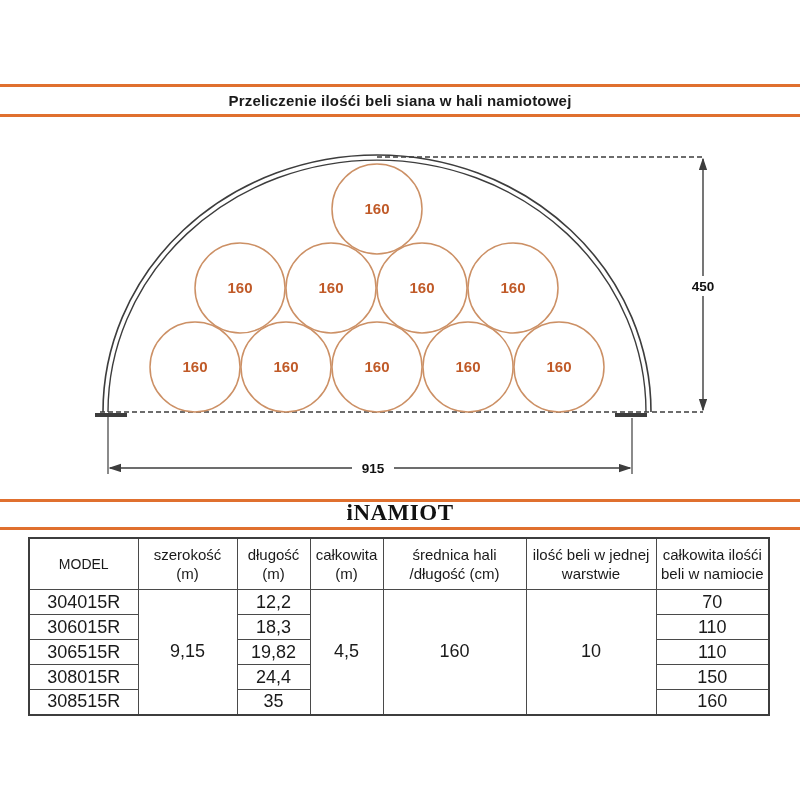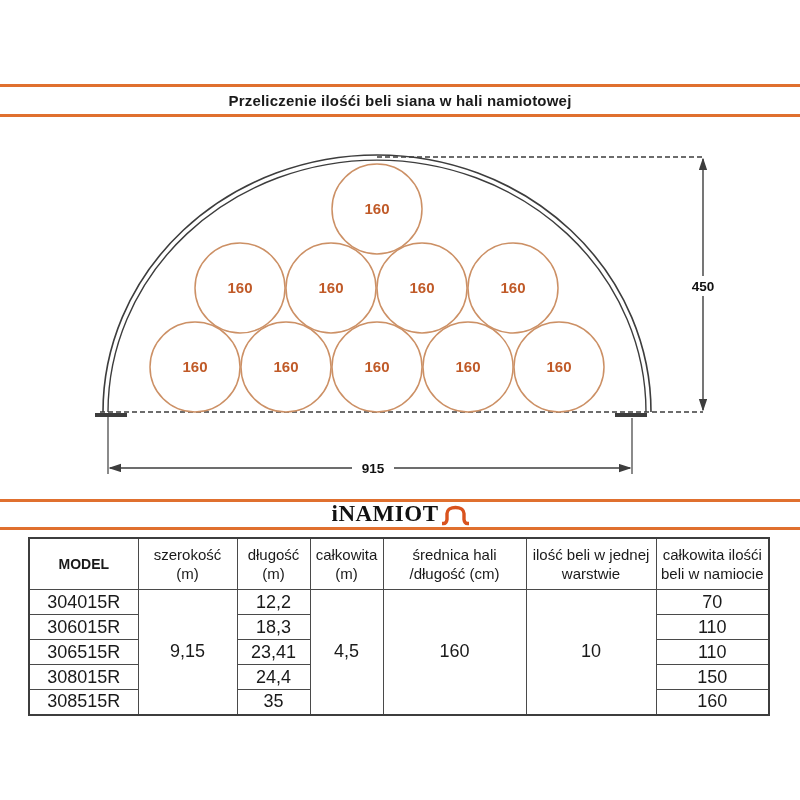--- a/index.html
+++ b/index.html
@@ -14,39 +14,39 @@
     height:27px;display:flex;align-items:center;justify-content:center;
   }
   .title-band{top:84px;}
   .page-title{font-size:15px;font-weight:bold;letter-spacing:.2px;}
   
   .diagram-wrap{position:absolute;left:0;top:130px;width:800px;height:360px;}
   
   .logo-band{
     position:absolute;left:0;top:499px;width:800px;height:25px;
     border-top:3px solid #e0702f;border-bottom:3px solid #e0702f;
-    display:flex;align-items:center;justify-content:center;gap:3px;
+    display:flex;align-items:center;justify-content:center;gap:3px;flex-direction:column;
   }
   .logo-text{
     font-family:"Liberation Serif", serif;font-weight:bold;font-size:23px;
     letter-spacing:.5px;color:#111;line-height:1;transform:translateY(-1px);
   }
   .logo-icon{display:block;transform:translateY(-1px);}
   
   table.specs{
     position:absolute;left:28px;top:537px;width:740px;
     border-collapse:collapse;table-layout:fixed;
     border:2px solid #3d3d3d;
   }
   table.specs td, table.specs th{
     border:1.5px solid #4a4a4a;text-align:center;vertical-align:middle;
     padding:0 2px;font-size:18px;font-weight:normal;background:#fff;
   }
   table.specs thead th{height:50px;font-size:15px;line-height:1.3;}
-  table.specs thead th.model-h{font-weight:bold;font-size:14px;}
+  table.specs thead th.model-h{font-weight:normal;font-size:14px;}
   table.specs tbody tr{height:25px;}
   td.model-cell{font-weight:bold;}
 </style>
 </head>
 <body>
 
 <div class="title-band">
   <span class="page-title">Przeliczenie ilośći beli siana w hali namiotowej</span>
 </div>
 
@@ -162,21 +162,21 @@
       <td rowspan="5">10</td>
       <td>70</td>
     </tr>
     <tr>
       <td class="model-cell">306015R</td>
       <td>18,3</td>
       <td>110</td>
     </tr>
     <tr>
       <td class="model-cell">306515R</td>
-      <td>23,41</td>
+      <td>19,82</td>
       <td>110</td>
     </tr>
     <tr>
       <td class="model-cell">308015R</td>
       <td>24,4</td>
       <td>150</td>
     </tr>
     <tr>
       <td class="model-cell">308515R</td>
       <td>35</td>

